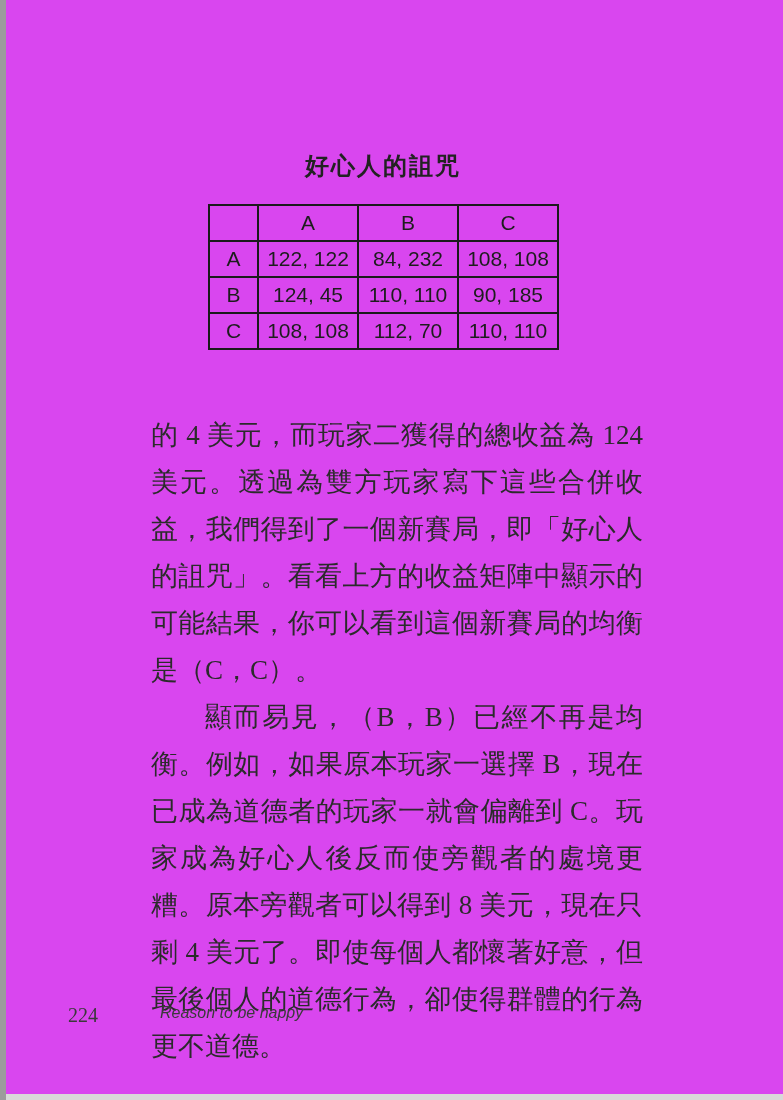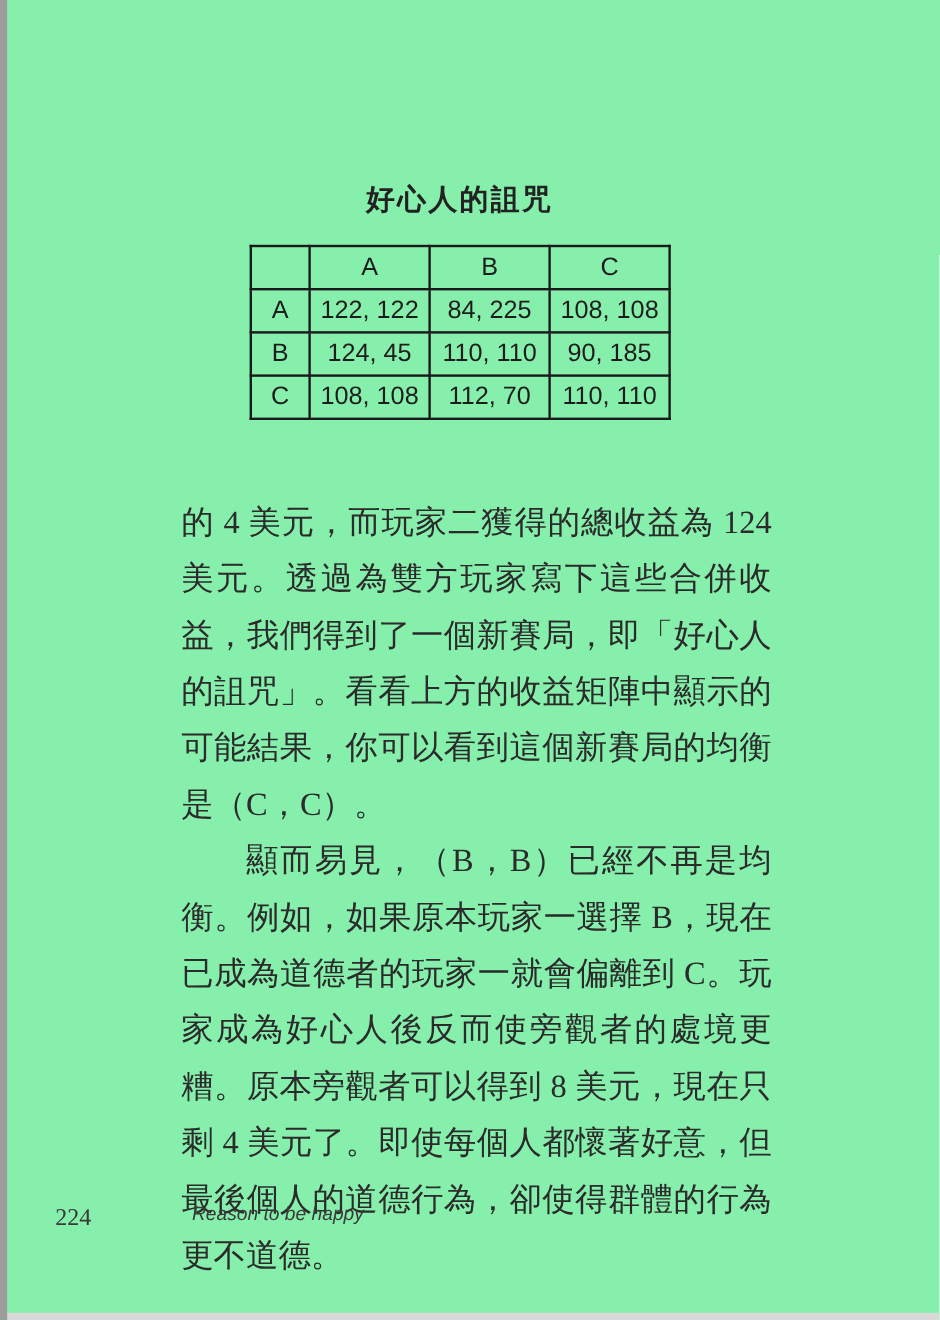--- a/index.html
+++ b/index.html
@@ -4,21 +4,21 @@
 <style>
   html, body {
     margin: 0;
     padding: 0;
     background: #ffffff;
   }
   .page {
     position: relative;
     width: 783px;
     height: 1100px;
-    background: #86efac;
+    background: #d946ef;
     overflow: hidden;
     font-family: "Liberation Serif", "DejaVu Serif", serif;
     color: #2a2a2a;
   }
   .edge-left {
     position: absolute;
     left: 0; top: 0;
     width: 6px; height: 1100px;
     background: #9c9c9c;
     z-index: 3;
@@ -82,21 +82,21 @@
   }
   .footer {
     position: absolute;
     left: 0;
     top: 1004px;
     width: 783px;
     height: 30px;
   }
   .page-number {
     position: absolute;
-    left: 46px;
+    left: 68px;
     top: 0;
     font-size: 20px;
     color: #3a3a3a;
     font-family: "Liberation Serif", "DejaVu Serif", serif;
   }
   .running-title {
     position: absolute;
     left: 160px;
     top: 0;
     font-size: 16px;
@@ -126,21 +126,21 @@
       <tbody>
         <tr>
           <td></td>
           <td>A</td>
           <td>B</td>
           <td>C</td>
         </tr>
         <tr>
           <td>A</td>
           <td>122, 122</td>
-          <td>84, 225</td>
+          <td>84, 232</td>
           <td>108, 108</td>
         </tr>
         <tr>
           <td>B</td>
           <td>124, 45</td>
           <td>110, 110</td>
           <td>90, 185</td>
         </tr>
         <tr>
           <td>C</td>

